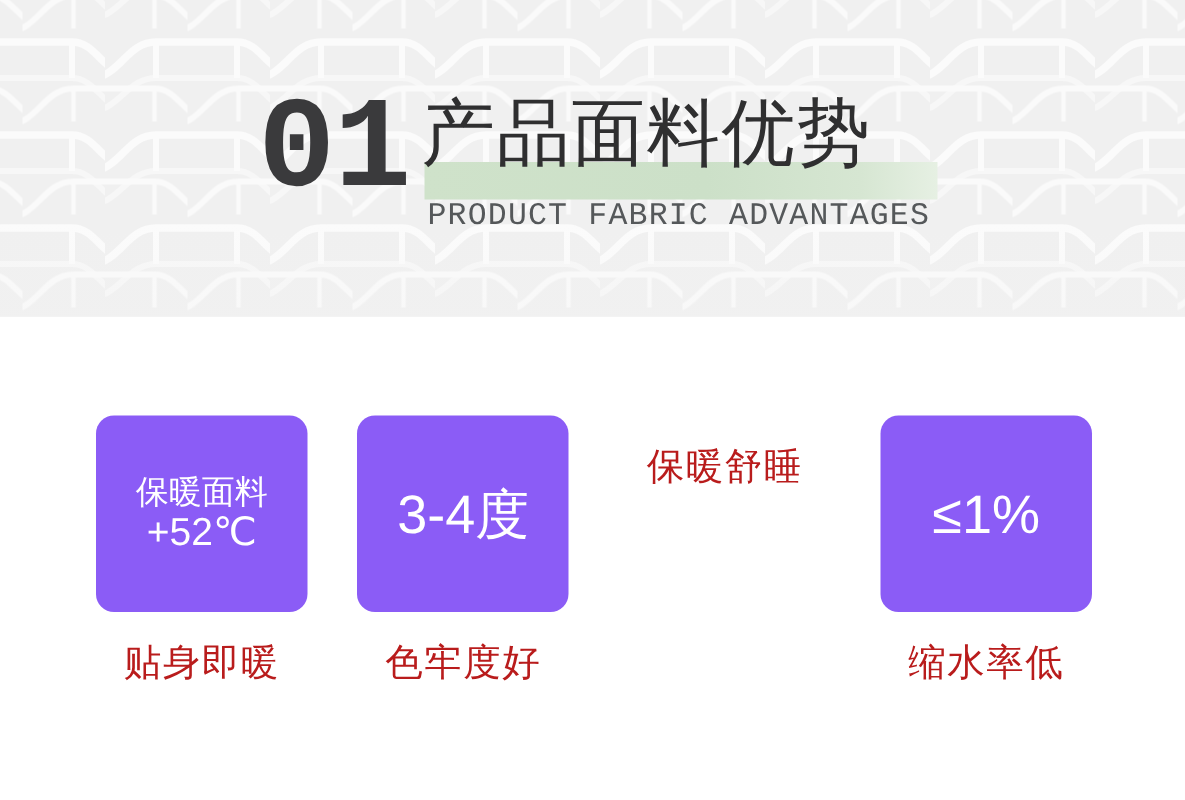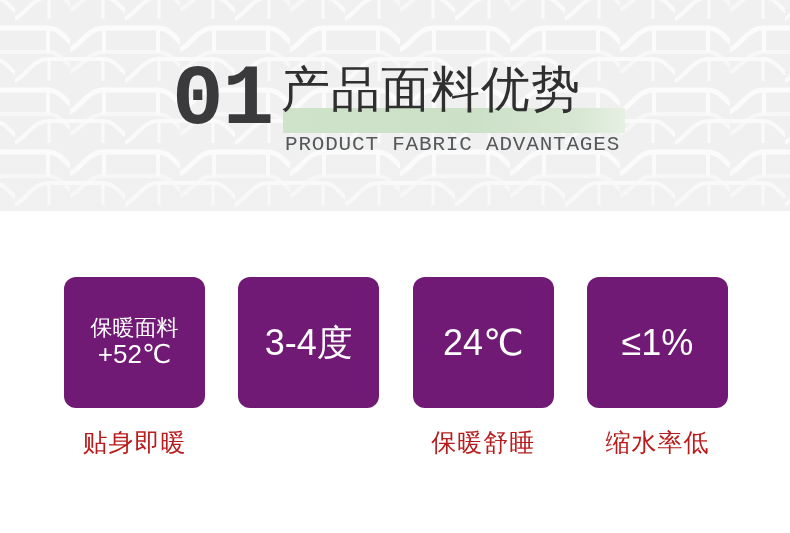--- a/index.html
+++ b/index.html
@@ -118,21 +118,21 @@
   .feature {
     width: 141px;
     display: flex;
     flex-direction: column;
     align-items: center;
   }
   .fbox {
     width: 141px;
     height: 131px;
     border-radius: 12px;
-    background: #701a75;
+    background: #8b5cf6;
     display: flex;
     flex-direction: column;
     align-items: center;
     justify-content: center;
     box-sizing: border-box;
   }
   .fbox .line1 {
     color: #ffffff;
     font-size: 22px;
     line-height: 1.15;
@@ -199,26 +199,24 @@
         <div class="line1">保暖面料</div>
         <div class="line2">+52℃</div>
       </div>
       <div class="flabel">贴身即暖</div>
     </div>
 
     <div class="feature">
       <div class="fbox single">
         <div class="line2">3-4度</div>
       </div>
-    </div>
-
-    <div class="feature">
-      <div class="fbox single">
-        <div class="line2">24℃</div>
-      </div>
+      <div class="flabel">色牢度好</div>
+    </div>
+
+    <div class="feature">
       <div class="flabel">保暖舒睡</div>
     </div>
 
     <div class="feature">
       <div class="fbox single">
         <div class="line2">≤1%</div>
       </div>
       <div class="flabel">缩水率低</div>
     </div>
 

